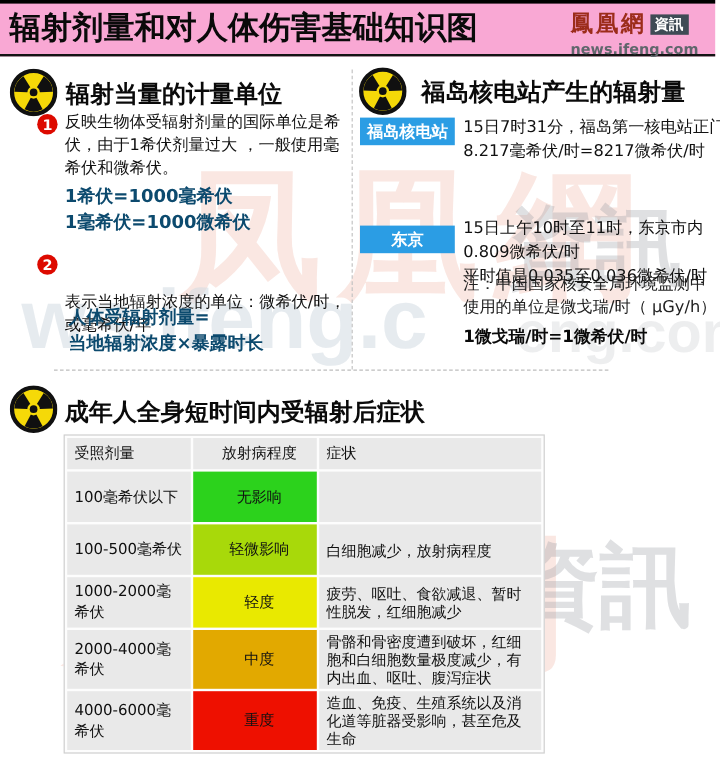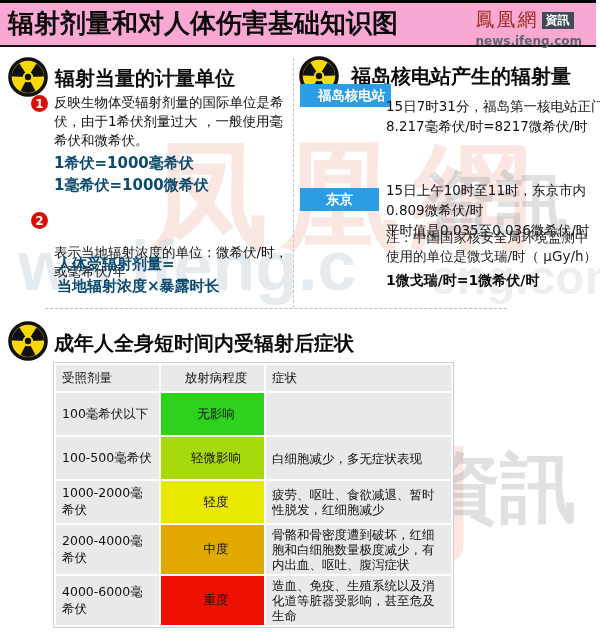--- a/index.html
+++ b/index.html
@@ -6,21 +6,21 @@
   body{font-family:"DejaVu Sans","Liberation Sans",sans-serif;}
   #stage{position:relative;width:600px;height:641px;background:#fff;overflow:hidden;}
 
   
   .header{position:absolute;left:0;top:0;width:596px;height:47px;background:#f9a8d4;
           border-top:3px solid #000;border-bottom:2px solid #141414;box-sizing:border-box;z-index:3;padding-left:44px;}
   .header-title{position:absolute;left:8px;top:3px;font-size:26px;font-weight:bold;color:#0a0a0a;
                 letter-spacing:0px;white-space:nowrap;}
   .logo{position:absolute;right:14px;top:4px;text-align:left;}
   .logo-row{display:flex;align-items:center;gap:3px;}
-  .logo-brand{font-family:"Liberation Serif","DejaVu Serif",serif;font-weight:normal;font-size:19px;color:#9c2c1a;letter-spacing:2px;}
+  .logo-brand{font-family:"Liberation Serif","DejaVu Serif",serif;font-weight:bold;font-size:19px;color:#9c2c1a;letter-spacing:2px;}
   .logo-badge{background:#3f4b55;color:#fff;font-size:12px;font-weight:bold;padding:1px 4px;line-height:15px;}
   .logo-site{font-size:12px;font-weight:bold;color:#5f666c;margin-top:1px;}
 
   
   .content{position:absolute;z-index:2;}
   .sec-title{font-size:20px;font-weight:bold;color:#0a0a0a;white-space:nowrap;}
   .rad-icon{position:absolute;z-index:2;}
   .num-circle{position:absolute;width:17px;height:17px;border-radius:50%;background:#dd0a00;color:#fff;
               font-size:12px;font-weight:bold;display:flex;align-items:center;justify-content:center;z-index:2;}
   .body-lines{font-size:13.5px;line-height:19px;color:#111;white-space:nowrap;}
@@ -115,21 +115,21 @@
   <svg class="rad-icon" style="left:299px;top:56px;" width="40" height="40" viewBox="0 0 100 100">
     <circle cx="50" cy="50" r="45" fill="#f5d908" stroke="#101010" stroke-width="9"></circle>
     <path d="M50,50 L68.8,85.3 A40,40 0 0 1 31.2,85.3 Z" fill="#101010"></path>
     <path d="M50,50 L10.0,48.6 A40,40 0 0 1 28.8,16.1 Z" fill="#101010"></path>
     <path d="M50,50 L71.2,16.1 A40,40 0 0 1 90.0,48.6 Z" fill="#101010"></path>
     <circle cx="50" cy="50" r="13" fill="#f5d908"></circle>
     <circle cx="50" cy="50" r="8" fill="#101010"></circle>
   </svg>
   <div class="content sec-title" style="left:351px;top:63px;">福岛核电站产生的辐射量</div>
 
-  <div class="badge" style="left:300px;top:84px;padding-left:12px;">福岛核电站</div>
+  <div class="badge" style="left:300px;top:98px;">福岛核电站</div>
   <div class="content entry-lines" style="left:386px;top:96px;">
     <div>15日7时31分，福岛第一核电站正门</div>
     <div>8.217毫希伏/时=8217微希伏/时</div>
   </div>
 
   <div class="badge" style="left:300px;top:188px;">东京</div>
   <div class="content entry-lines" style="left:386px;top:180px;">
     <div>15日上午10时至11时，东京市内</div>
     <div>0.809微希伏/时</div>
     <div>平时值是0.035至0.036微希伏/时</div>
@@ -164,21 +164,21 @@
       <th>症状</th>
     </tr>
     <tr>
       <td>100毫希伏以下</td>
       <td class="level-cell" style="background-color: rgb(44, 210, 28);">无影响</td>
       <td class="symptom-cell"></td>
     </tr>
     <tr>
       <td>100-500毫希伏</td>
       <td class="level-cell" style="background-color: rgb(168, 217, 10);">轻微影响</td>
-      <td class="symptom-cell">白细胞减少，多无症状表现</td>
+      <td class="symptom-cell">白细胞减少，放射病程度</td>
     </tr>
     <tr>
       <td>1000-2000毫希伏</td>
       <td class="level-cell" style="background-color: rgb(233, 233, 0);">轻度</td>
       <td class="symptom-cell"> 疲劳、呕吐、食欲减退、暂时性脱发，红细胞减少</td>
     </tr>
     <tr>
       <td>2000-4000毫希伏</td>
       <td class="level-cell" style="background-color: rgb(226, 169, 0);">中度</td>
       <td class="symptom-cell">骨骼和骨密度遭到破坏，红细胞和白细胞数量极度减少，有内出血、呕吐、腹泻症状</td>

